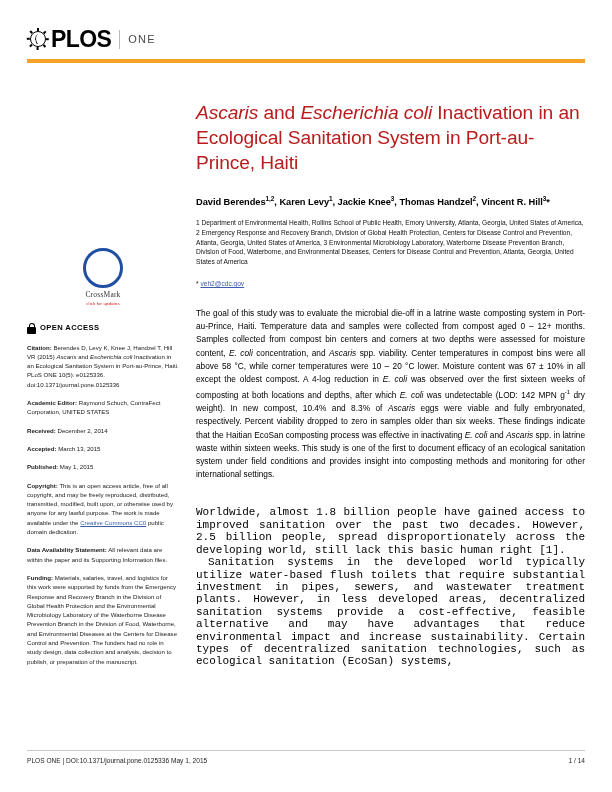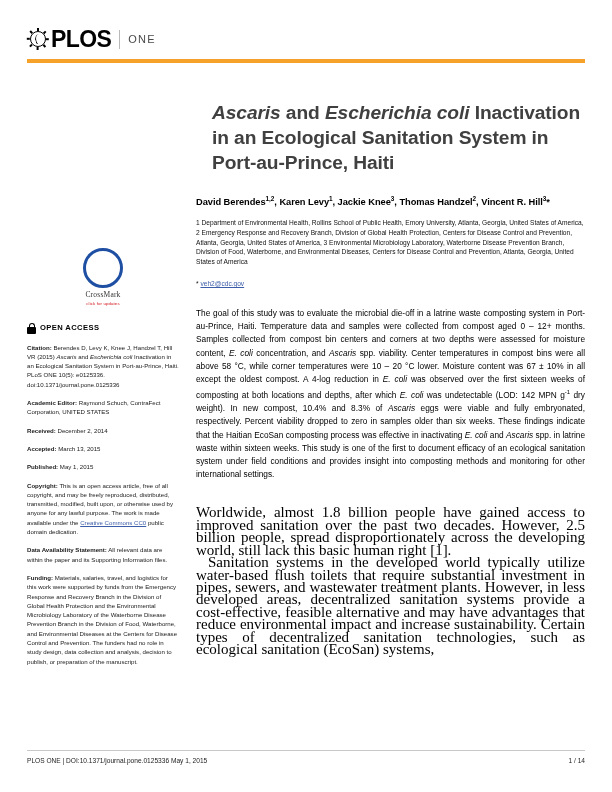--- a/index.html
+++ b/index.html
@@ -171,23 +171,23 @@
   }
   .research-article {
     font-size: 7.4px;
     letter-spacing: 0.45px;
     color: #3b3b3b;
     margin-bottom: 9px;
   }
   .title {
     font-size: 19.2px;
     line-height: 25px;
-    font-weight: bold;
-    color: #404040;
-    margin: 0 0 20px 16px;
+    font-weight: normal;
+    color: #b91c1c;
+    margin: 0 0 20px 0;
     letter-spacing: -0.1px;
   }
   .title i { font-style: italic; }
   .authors {
     font-size: 9.3px;
     font-weight: bold;
     color: #000;
     margin-bottom: 11px;
     letter-spacing: -0.05px;
   }
@@ -215,22 +215,22 @@
   .abstract-body {
     font-size: 8.3px;
     line-height: 13.2px;
     text-align: justify;
     color: #000;
   }
   .abstract-body i { }
   .abstract-body sup { font-size: 6px; }
   .intro-wrap { margin-top: 25px; }
   .intro-body {
-    font-family: Liberation Serif, serif;
-    font-size: 15px;
+    font-family: Liberation Mono, monospace;
+    font-size: 11px;
     line-height: 12.4px;
     text-align: justify;
     color: #000;
   }
   .intro-body p { margin: 0; }
   .intro-body p + p { text-indent: 12px; }
 
   
   .footer {
     position: absolute;

